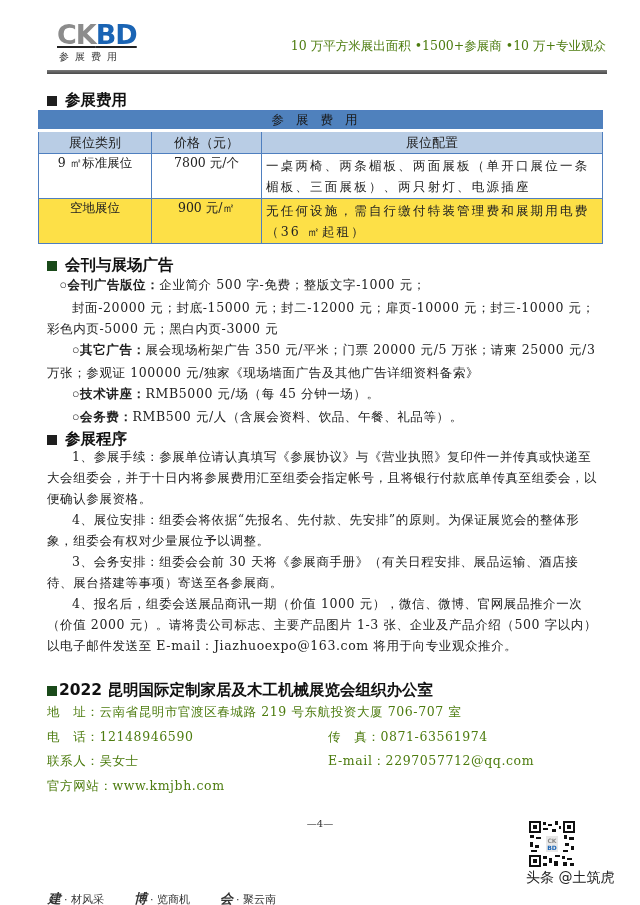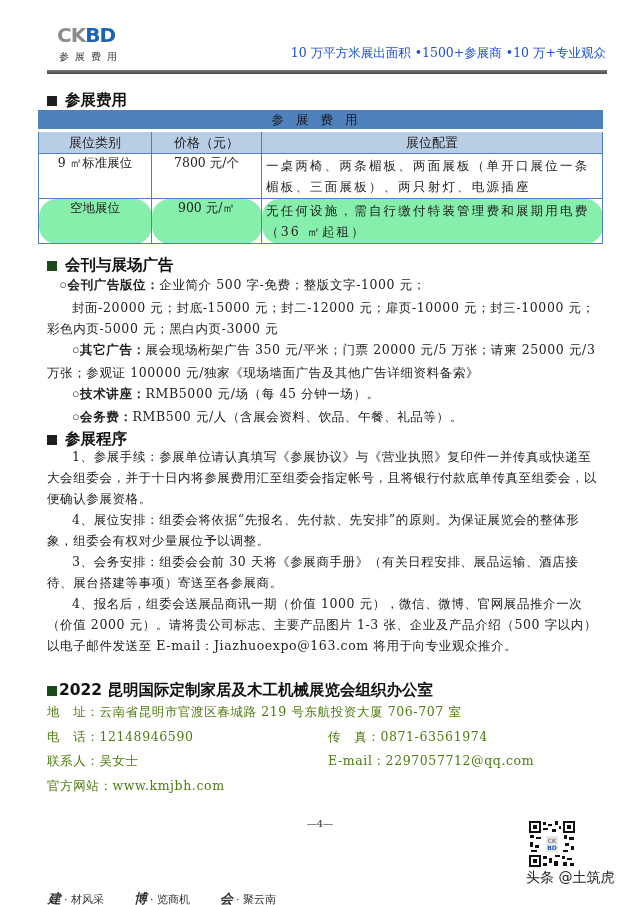--- a/index.html
+++ b/index.html
@@ -2,47 +2,47 @@
 <html><head>
 <meta charset="utf-8">
 <style>
   html, body { margin: 0; padding: 0; background: #ffffff; }
   body { width: 640px; height: 905px; position: relative; overflow: hidden;
          font-family: "DejaVu Serif", "Liberation Serif", serif; color: #222; }
   .abs { position: absolute; }
 
   
   .logo { left: 57px; top: 22px; width: 90px; }
-  .logo-mark { font-family: "DejaVu Sans", sans-serif; font-weight: 900; font-size: 20px;
-               letter-spacing: -1px; line-height: 26px; height: 26px; }
+  .logo-mark { font-family: "DejaVu Sans", sans-serif; font-weight: 900; font-size: 27px;
+               letter-spacing: -1px; line-height: 26px; height: 26px; text-decoration: underline; }
   .logo-mark .ck { color: #8c8c8c; }
   .logo-mark .bd { color: #1a64b4; }
   .logo-sub { font-family: "DejaVu Sans", sans-serif; font-size: 10px; letter-spacing: 6px;
               color: #333; margin-top: 2px; margin-left: 2px; white-space: nowrap; }
-  .tagline { right: 34px; top: 45px; font-size: 12.5px; color: #1d4ed8; white-space: nowrap; }
+  .tagline { right: 34px; top: 38px; font-size: 12.5px; color: #4d7c0f; white-space: nowrap; }
   .header-rule { left: 47px; top: 70px; width: 560px; height: 4px;
                  background: linear-gradient(#7a7a7a, #4a4a4a); }
 
   
   .sec-h { font-family: "DejaVu Sans", sans-serif; font-weight: bold; font-size: 15.5px;
            color: #111; white-space: nowrap; display: flex; align-items: center; }
   .sec-h .sq { display: inline-block; width: 10px; height: 10px; background: #1f1f1f; margin-right: 8px; }
   .sec-h .sq.green { background: #1a4a1a; }
   .sec-h .sq.tight { margin-right: 2px; }
 
   
   .fee-table { left: 38px; top: 110px; width: 565px; border-collapse: collapse;
                font-size: 12.5px; table-layout: fixed; }
   .fee-table td, .fee-table th { border: 1px solid #4f7fbf; padding: 1px 4px; font-weight: normal; }
   .fee-table .title-row th { background: #4f81bd; color: #1a1a1a; height: 18px; letter-spacing: 12px;
                              text-align: center; font-size: 12.5px; padding: 0; }
   .fee-table .head-row th { background: #b9cde5; height: 19px; text-align: center; font-size: 13px;
                             border-top: 3px solid #ffffff; }
   .fee-table .row-a td { background: #ffffff; }
-  .fee-table .row-b td { background: #86efac; border-radius: 18px; }
+  .fee-table .row-b td { background: #fde047; }
   .fee-table td.c { text-align: center; vertical-align: top; margin-top: 28px; }
   .fee-table td.cfg { text-align: left; line-height: 21px; letter-spacing: 2.2px; vertical-align: top; }
 
   
   .para { left: 47px; width: 556px; font-size: 12.5px; line-height: 21px; color: #222;
           letter-spacing: 0.6px; }
   .para p { margin: 0; }
   .indent { text-indent: 2em; }
   .indent1 { padding-left: 1em; }
   .b { font-family: Liberation Mono, monospace; font-weight: bold; }

